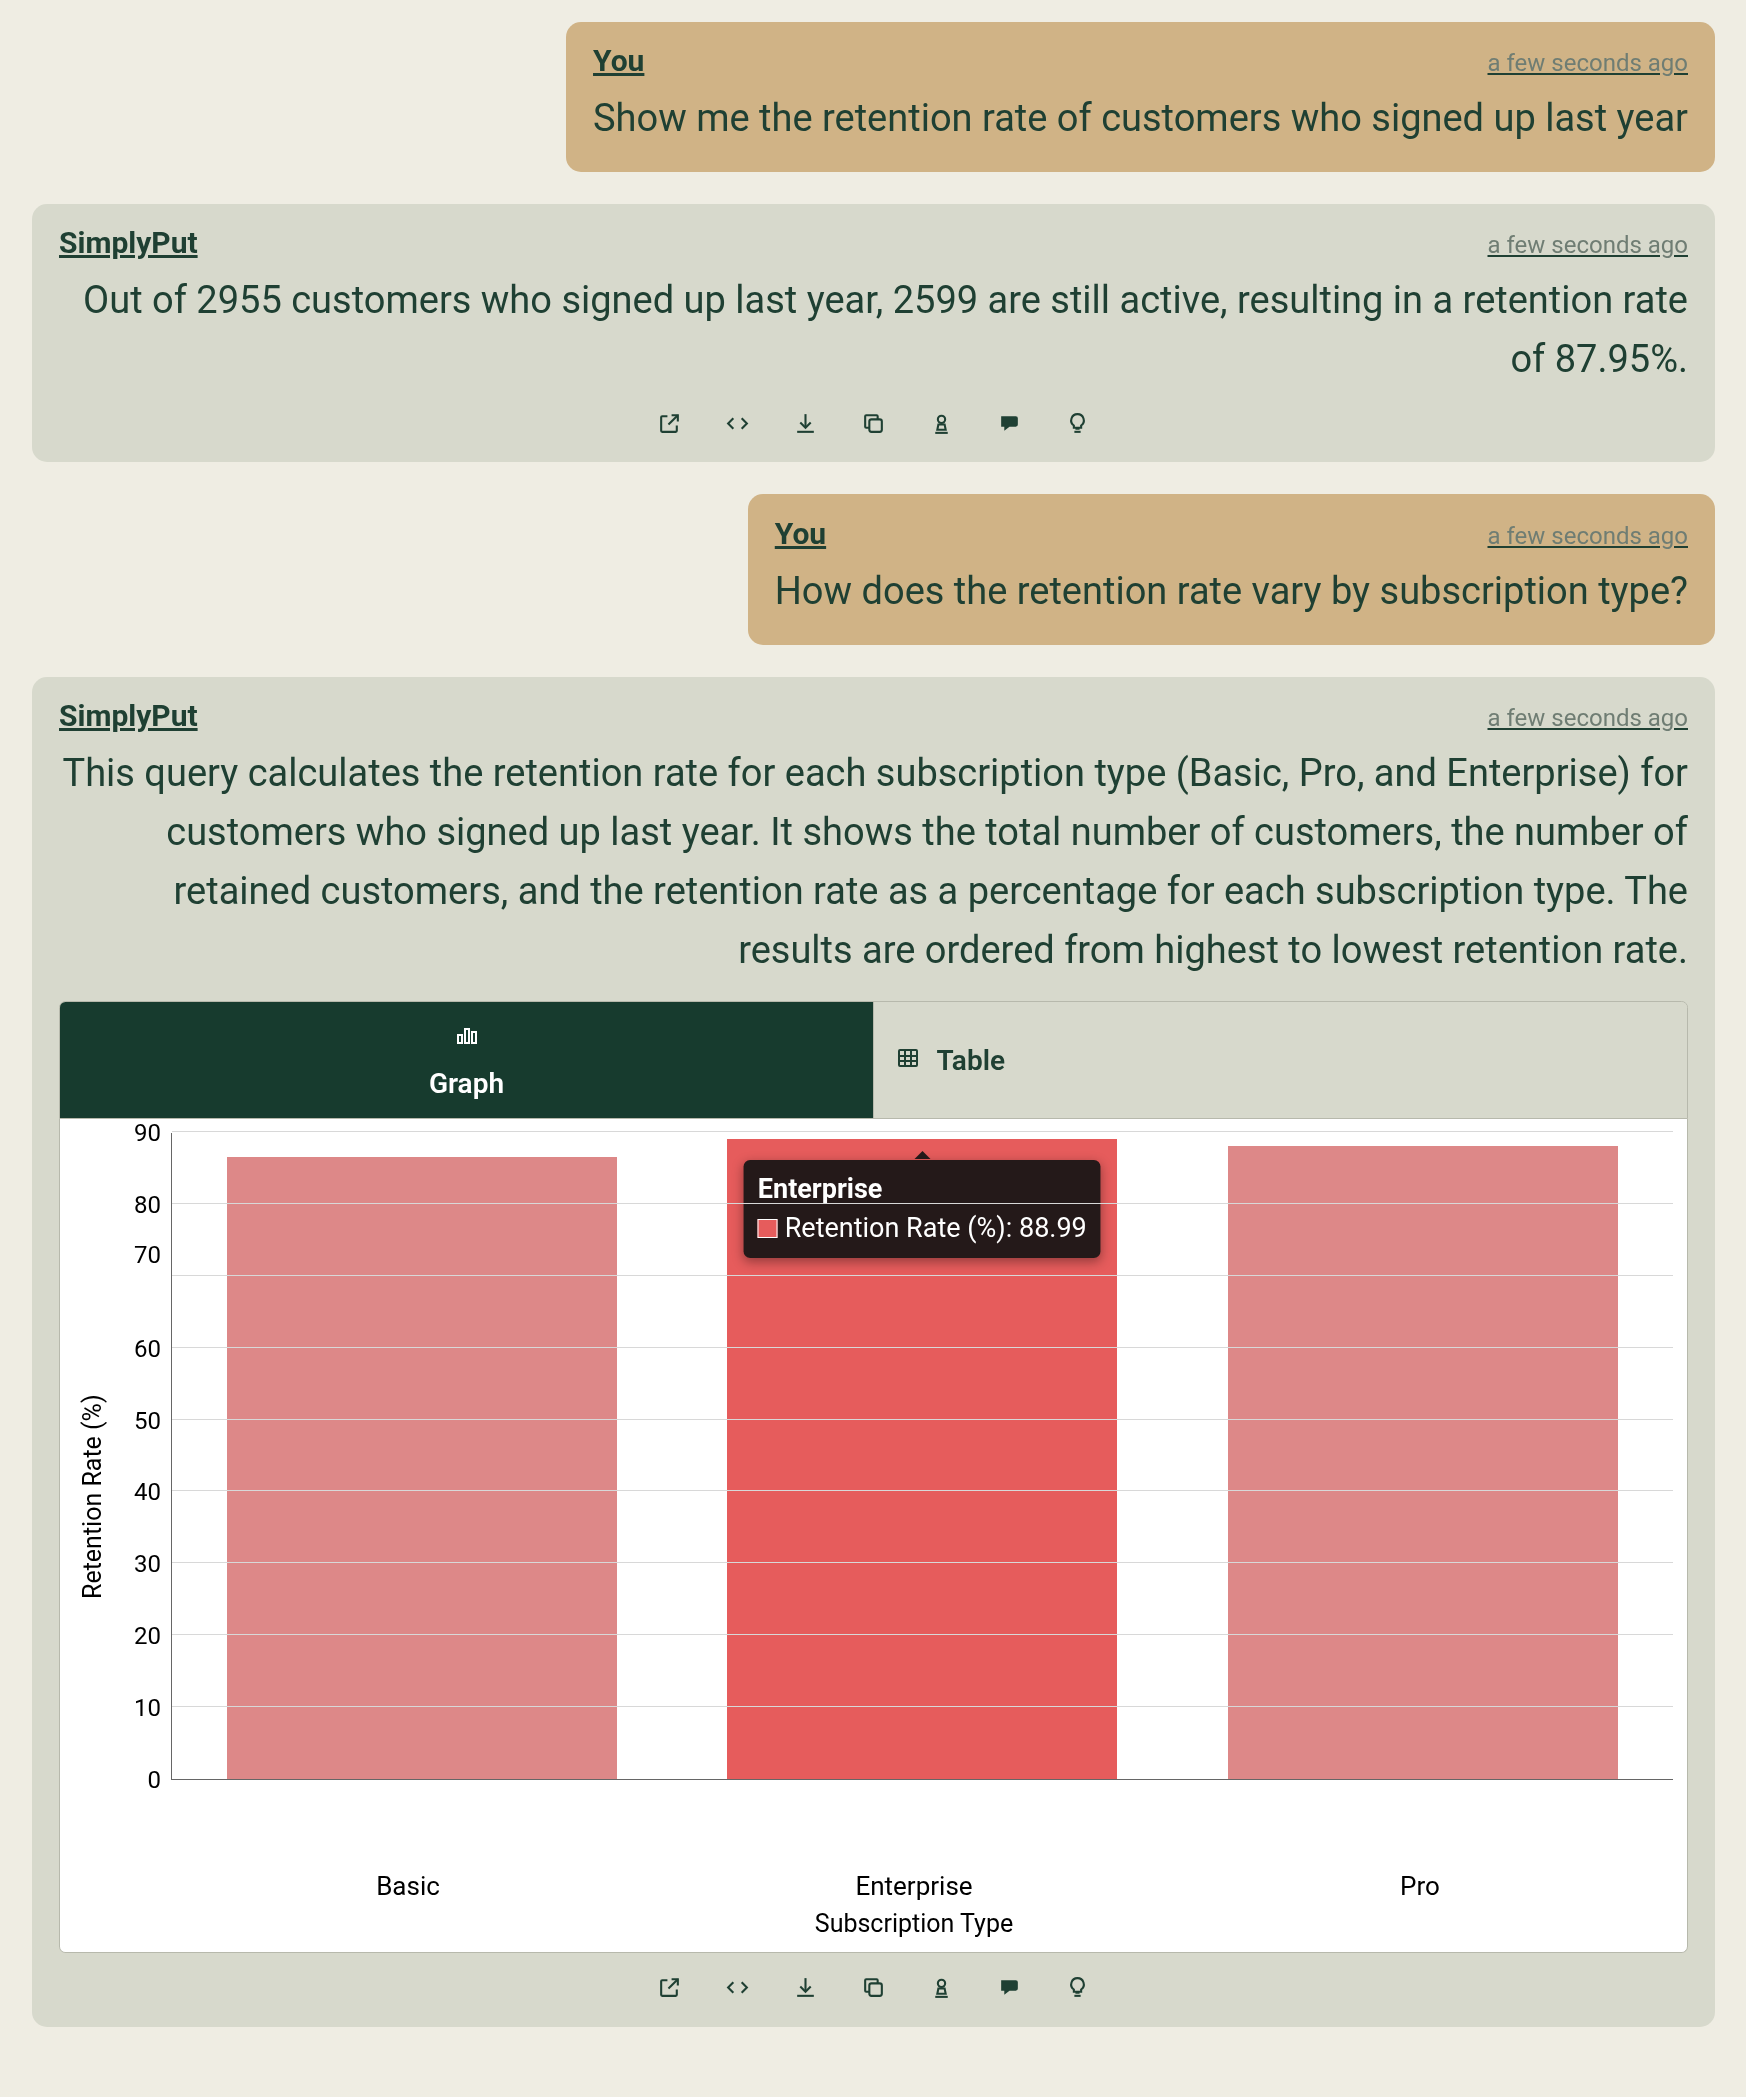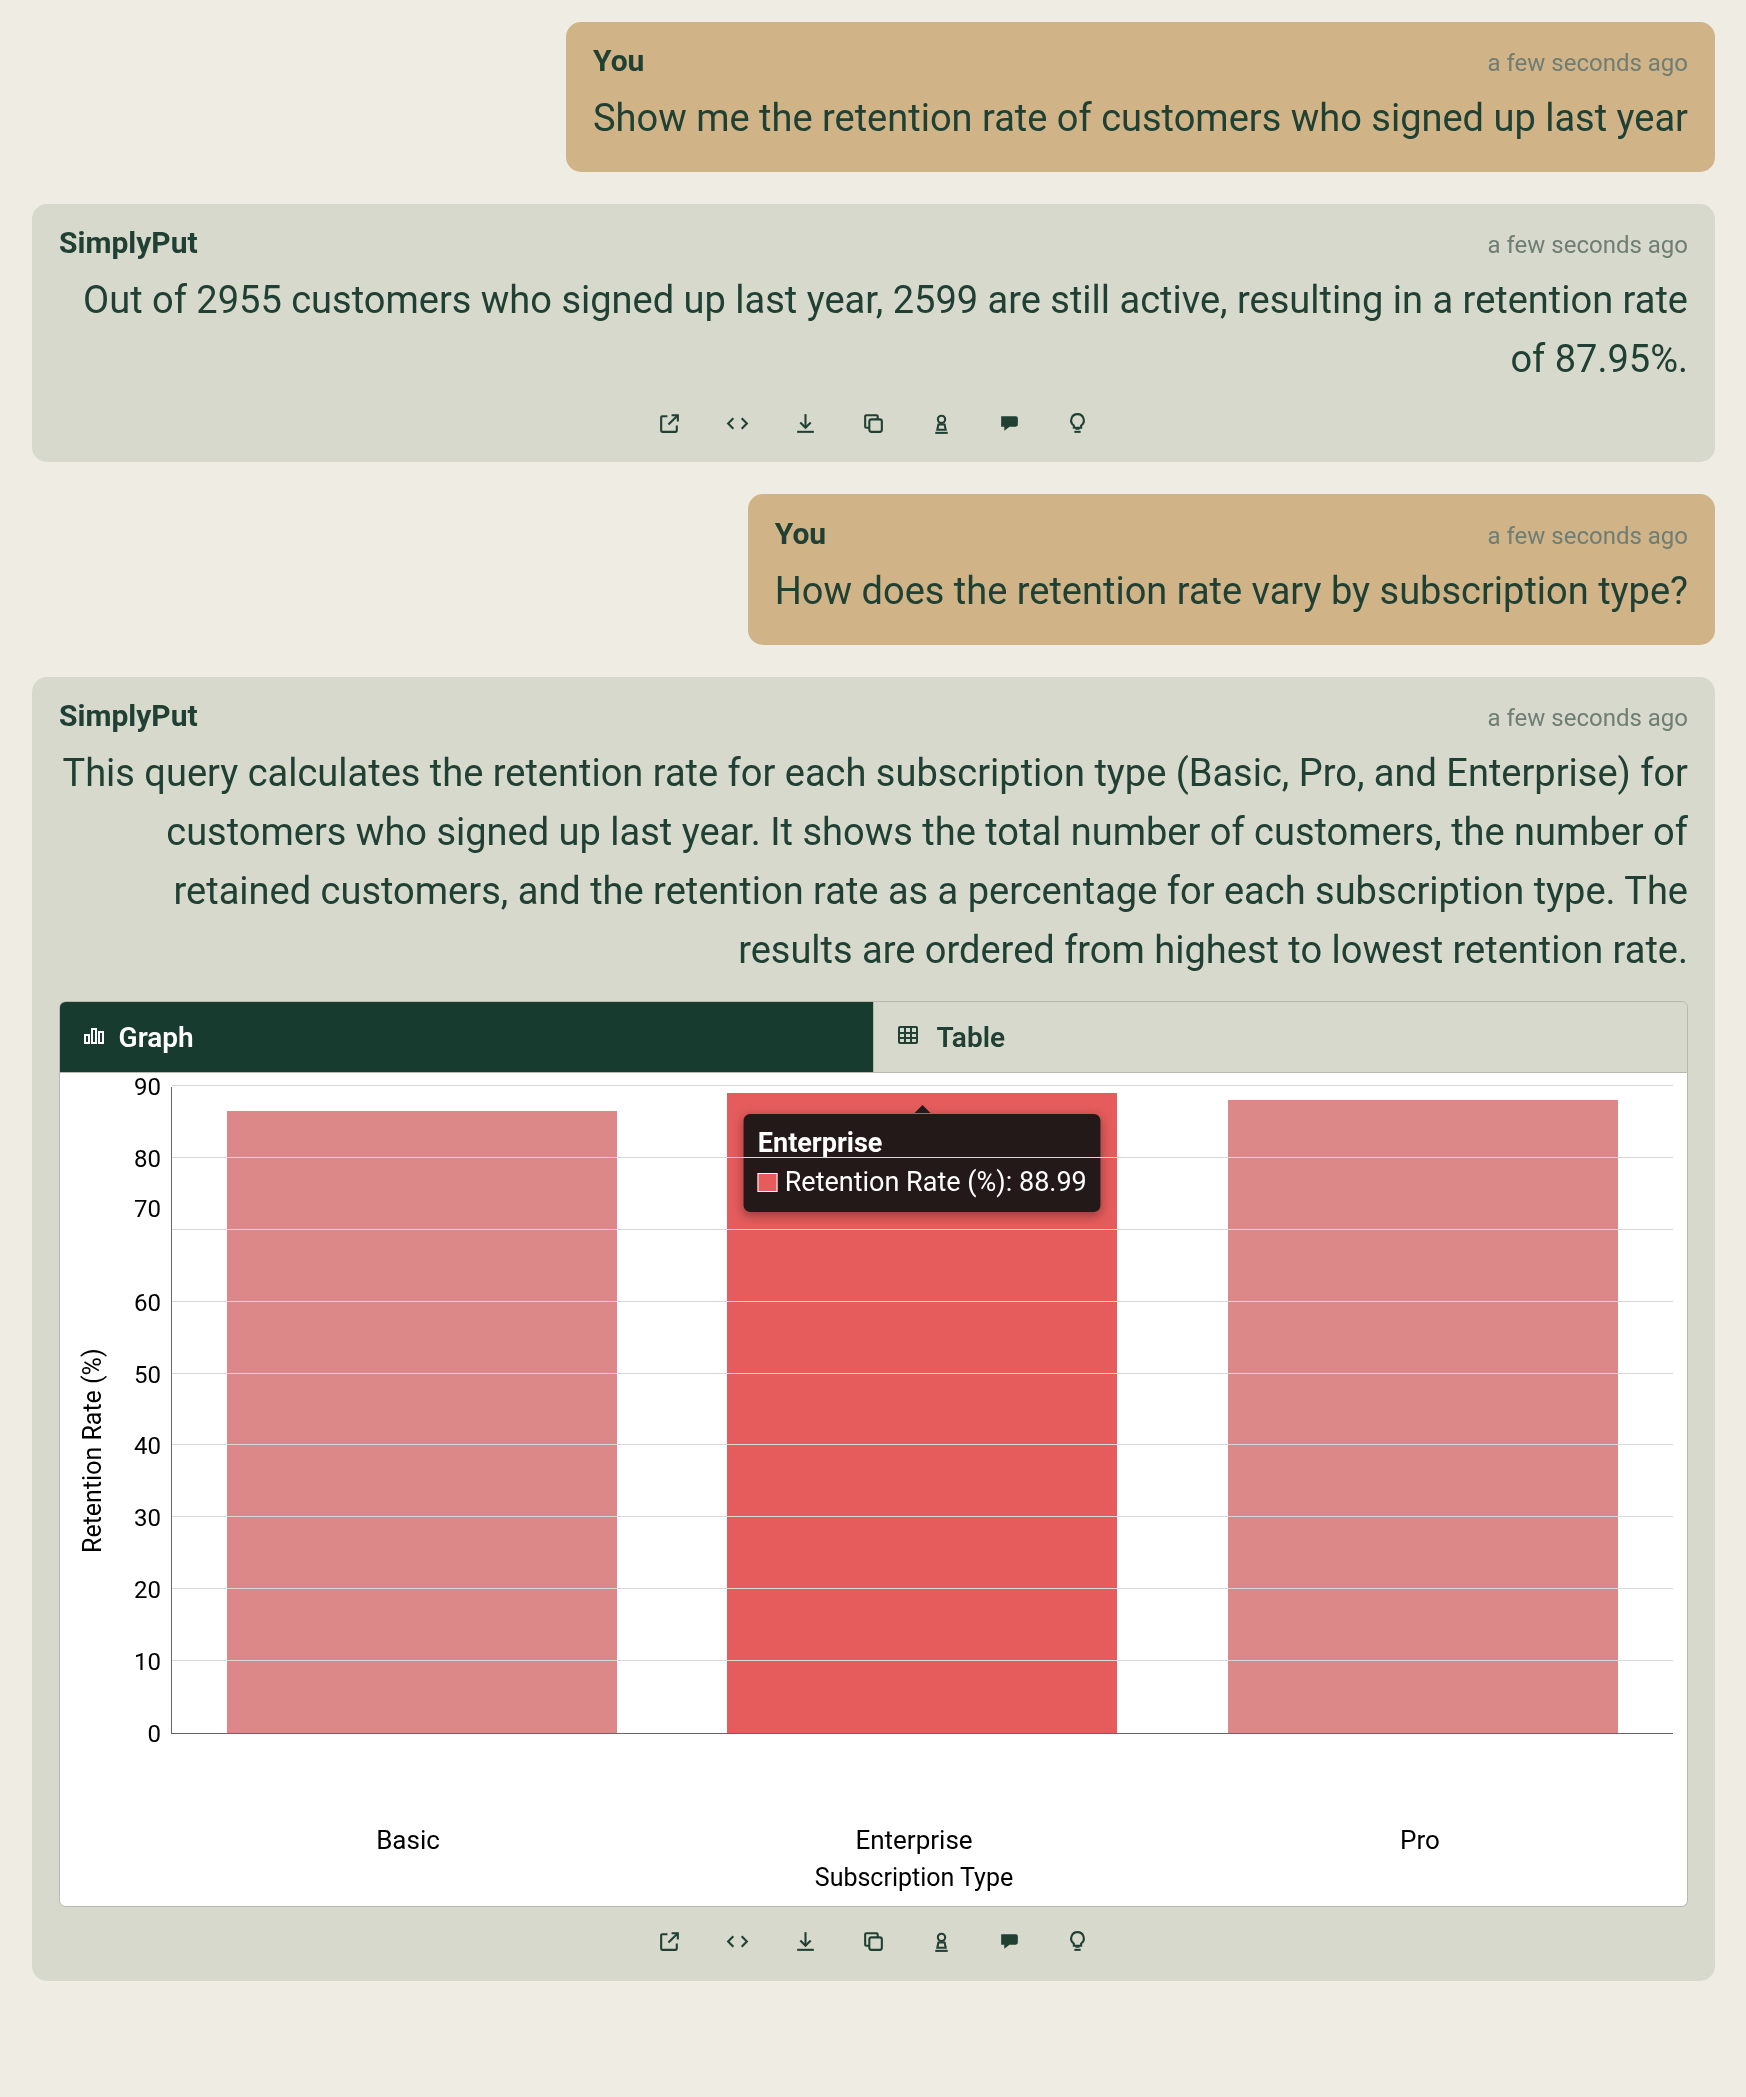--- a/index.html
+++ b/index.html
@@ -35,20 +35,21 @@
   .msg.assistant{
     background:var(--panel);
     width:100%;
   }
   .msg .hdr{
     display:flex;
     justify-content:space-between;
     align-items:baseline;
     gap:20px;
     margin-bottom:10.8px;
+    text-decoration:underline;
   }
   .msg .hdr .who{
     font-weight:700;
     font-size:30px;
     color:var(--text);
   }
   .msg .hdr .ts{
     color:var(--muted);
     font-size:24px;
   }
@@ -84,20 +85,21 @@
     align-items:center;
     gap:13px;
     font-size:28px;
     font-weight:600;
     cursor:pointer;
   }
   .tabs .tab svg{width:24px;height:24px;stroke:currentColor;stroke-width:2;fill:none;}
   .tabs .tab.active{
     background:var(--dark);
     color:#fff;
+    flex-direction:column;
   }
   .tabs .tab.inactive{
     background:var(--panel);
     color:var(--text);
     border-left:1.1px solid #B7B9AC;
     gap:17px;
   }
   .chartwrap{
     background:#fff;
     border:1.1px solid #B7B9AC;

